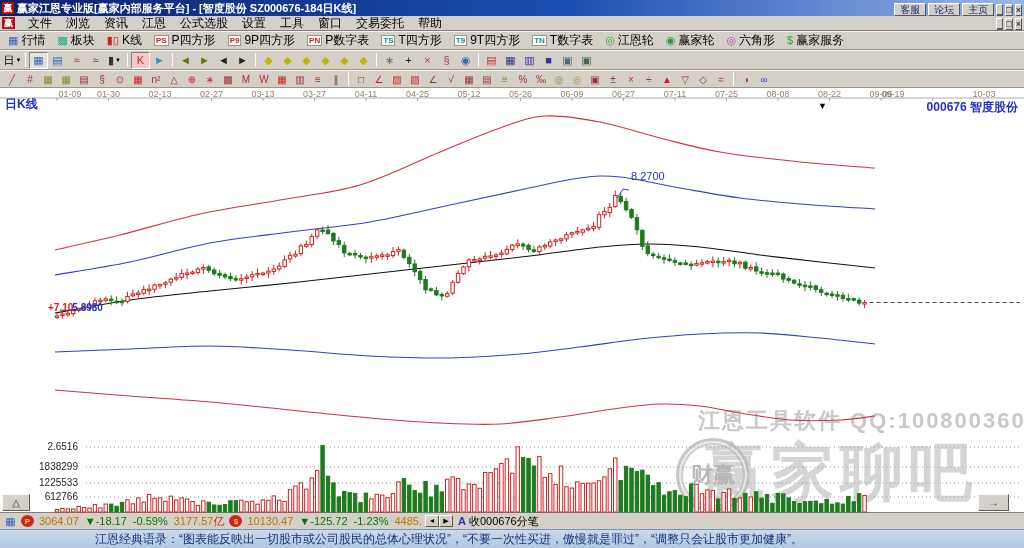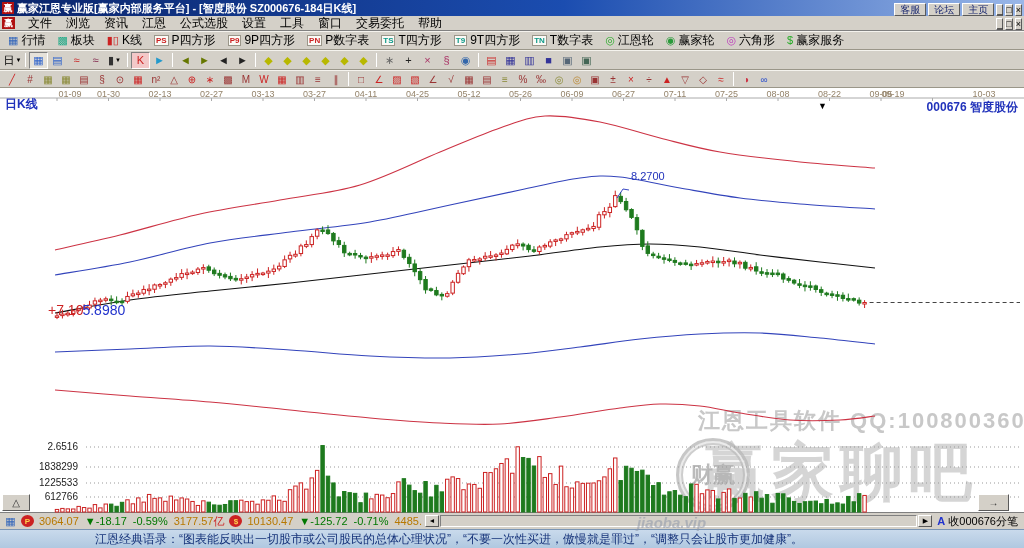--- a/index.html
+++ b/index.html
@@ -46,21 +46,21 @@
   #toolbar4 .tbtn{width:18px;height:15px;font-size:10px;}
   
   #chart{position:relative;height:425px;background:#fff;border-bottom:1px solid #808080;}
   #chart-svg{position:absolute;left:0;top:0;z-index:2;}
   .layer3{position:absolute;z-index:3;}
   #kline-tab{left:5px;top:8px;color:#2233bb;font-size:12px;font-weight:bold;}
   #date-axis span{position:absolute;top:1px;transform:translateX(-50%);font-size:9px;color:#94836a;white-space:nowrap;}
   #indicator-row{left:50px;top:12px;display:flex;gap:14px;font-size:11px;white-space:nowrap;}
   #stock-label{right:6px;top:11px;color:#2233bb;font-size:12px;font-weight:bold;}
   #anno-high{color:#2233bb;font-size:11px;}
-  #anno-left{font-size:14px;white-space:nowrap;}
+  #anno-left{font-size:10px;white-space:nowrap;font-weight:bold;}
   #marker-down{font-size:9px;color:#000;}
   .vol-label{position:absolute;width:78px;text-align:right;font-size:10px;color:#222;}
   #wm1{position:absolute;z-index:1;left:698px;top:318px;font-size:22px;font-weight:bold;color:#c8c8c8;letter-spacing:2px;white-space:nowrap;}
   #wm2{position:absolute;z-index:1;left:702px;top:342px;font-size:63px;font-weight:bold;color:rgba(178,178,178,0.55);letter-spacing:6px;white-space:nowrap;}
   #stamp{position:absolute;z-index:1;left:676px;top:350px;width:74px;height:74px;border-radius:50%;
     border:3px solid rgba(185,185,185,0.8);box-shadow:inset 0 0 0 2px rgba(255,255,255,.6),inset 0 0 0 4px rgba(185,185,185,.7);
     display:flex;align-items:center;justify-content:center;font-size:22px;font-weight:bold;color:rgba(180,180,180,.9);}
   .corner-btn{position:absolute;z-index:4;height:17px;background:#d4d0c8;font-size:10px;line-height:14px;
     border:1px solid;border-color:#fff #5a5a5a #5a5a5a #fff;color:#333;text-align:center;padding:0;cursor:default;}
   
@@ -925,26 +925,23 @@
   <span class="sb-icon grid-ic">▦</span>
   <span class="sb-icon red-circle">P</span>
   <span class="sb-val">3064.07</span>
   <span class="sb-chg">▼-18.17</span>
   <span class="sb-chg">-0.59%</span>
   <span class="sb-val" style="margin-right:0;">3177.57</span>
   <span class="sb-yi">亿</span>
   <span class="sb-icon red-circle">$</span>
   <span class="sb-val">10130.47</span>
   <span class="sb-chg">▼-125.72</span>
-  <span class="sb-chg">-0.71%</span>
+  <span class="sb-chg">-1.23%</span>
   <span class="sb-val">4485.</span>
   <button class="sb-btn">◄</button>
-  <div id="sb-track">
-    <span id="sb-ghost">jiaoba.vip</span>
-  </div>
   <button class="sb-btn">▶</button>
   <span class="sb-a">A</span>
   <span class="sb-right">收000676分笔</span>
 </div>
 
 <div id="quotebar">
   <span>江恩经典语录：“图表能反映出一切股市或公司股民的总体心理状况”，“不要一次性买进，傲慢就是罪过”，“调整只会让股市更加健康”。</span>
 </div>
 
 </body></html>

